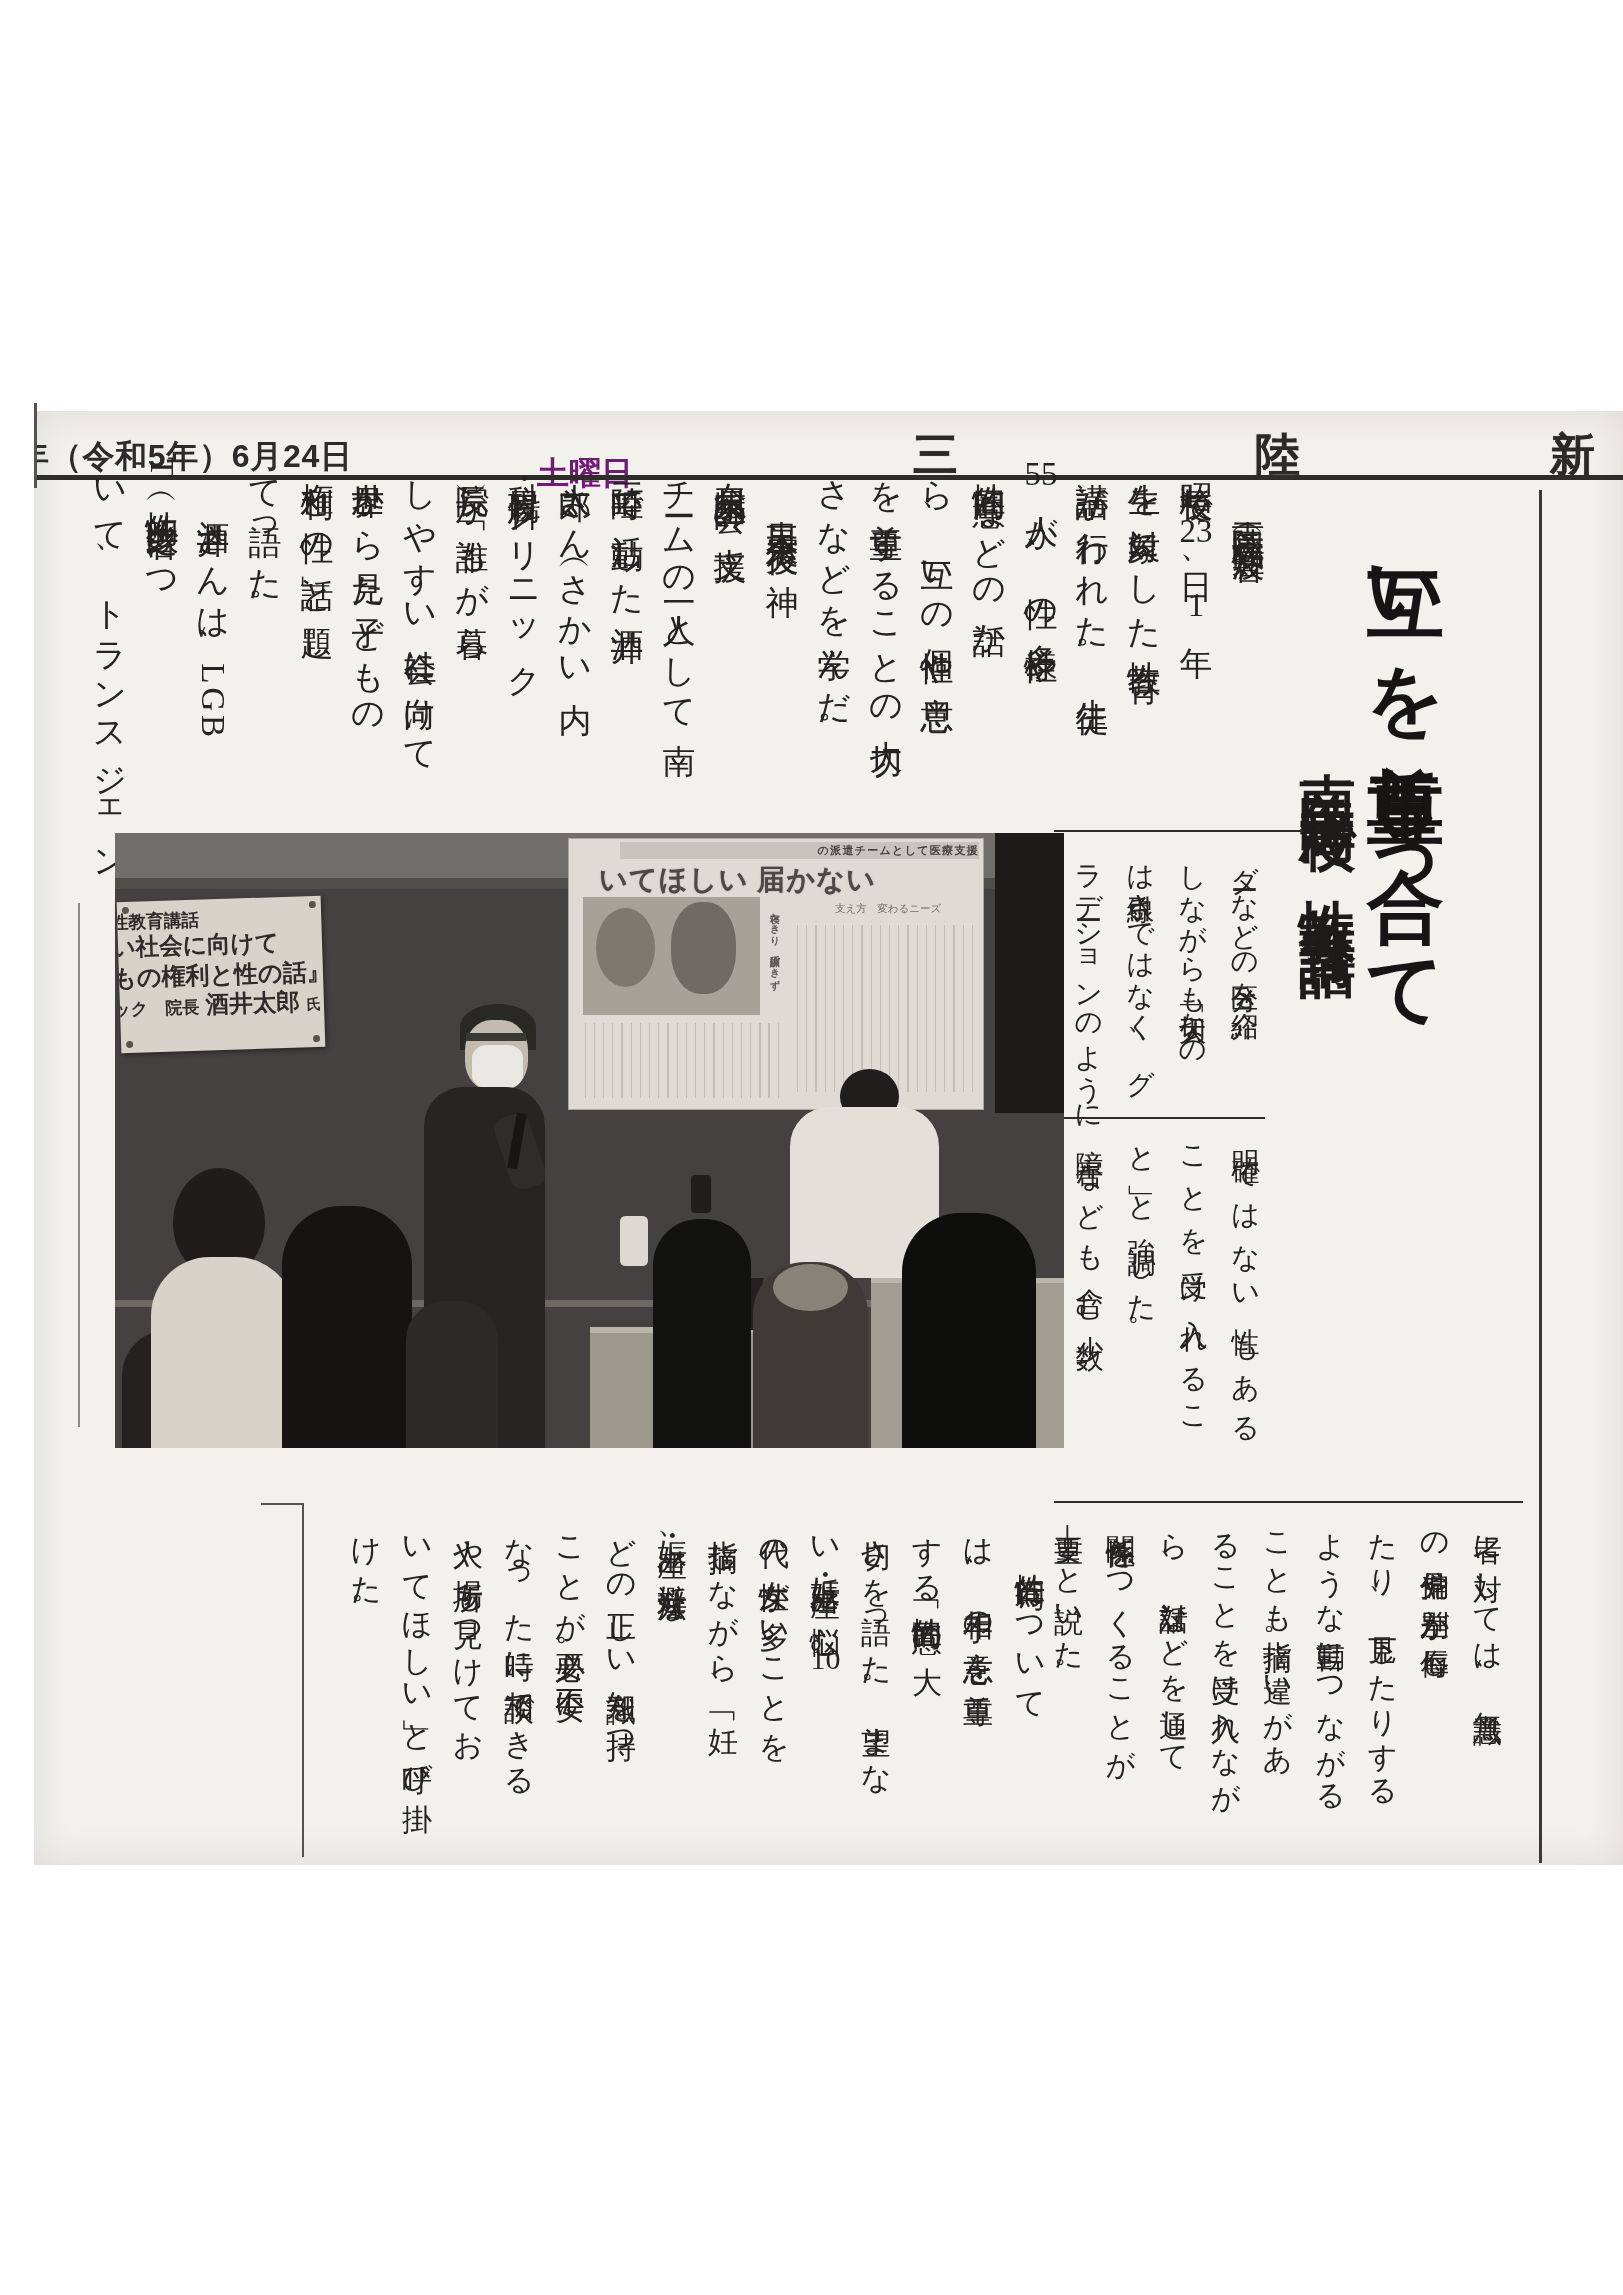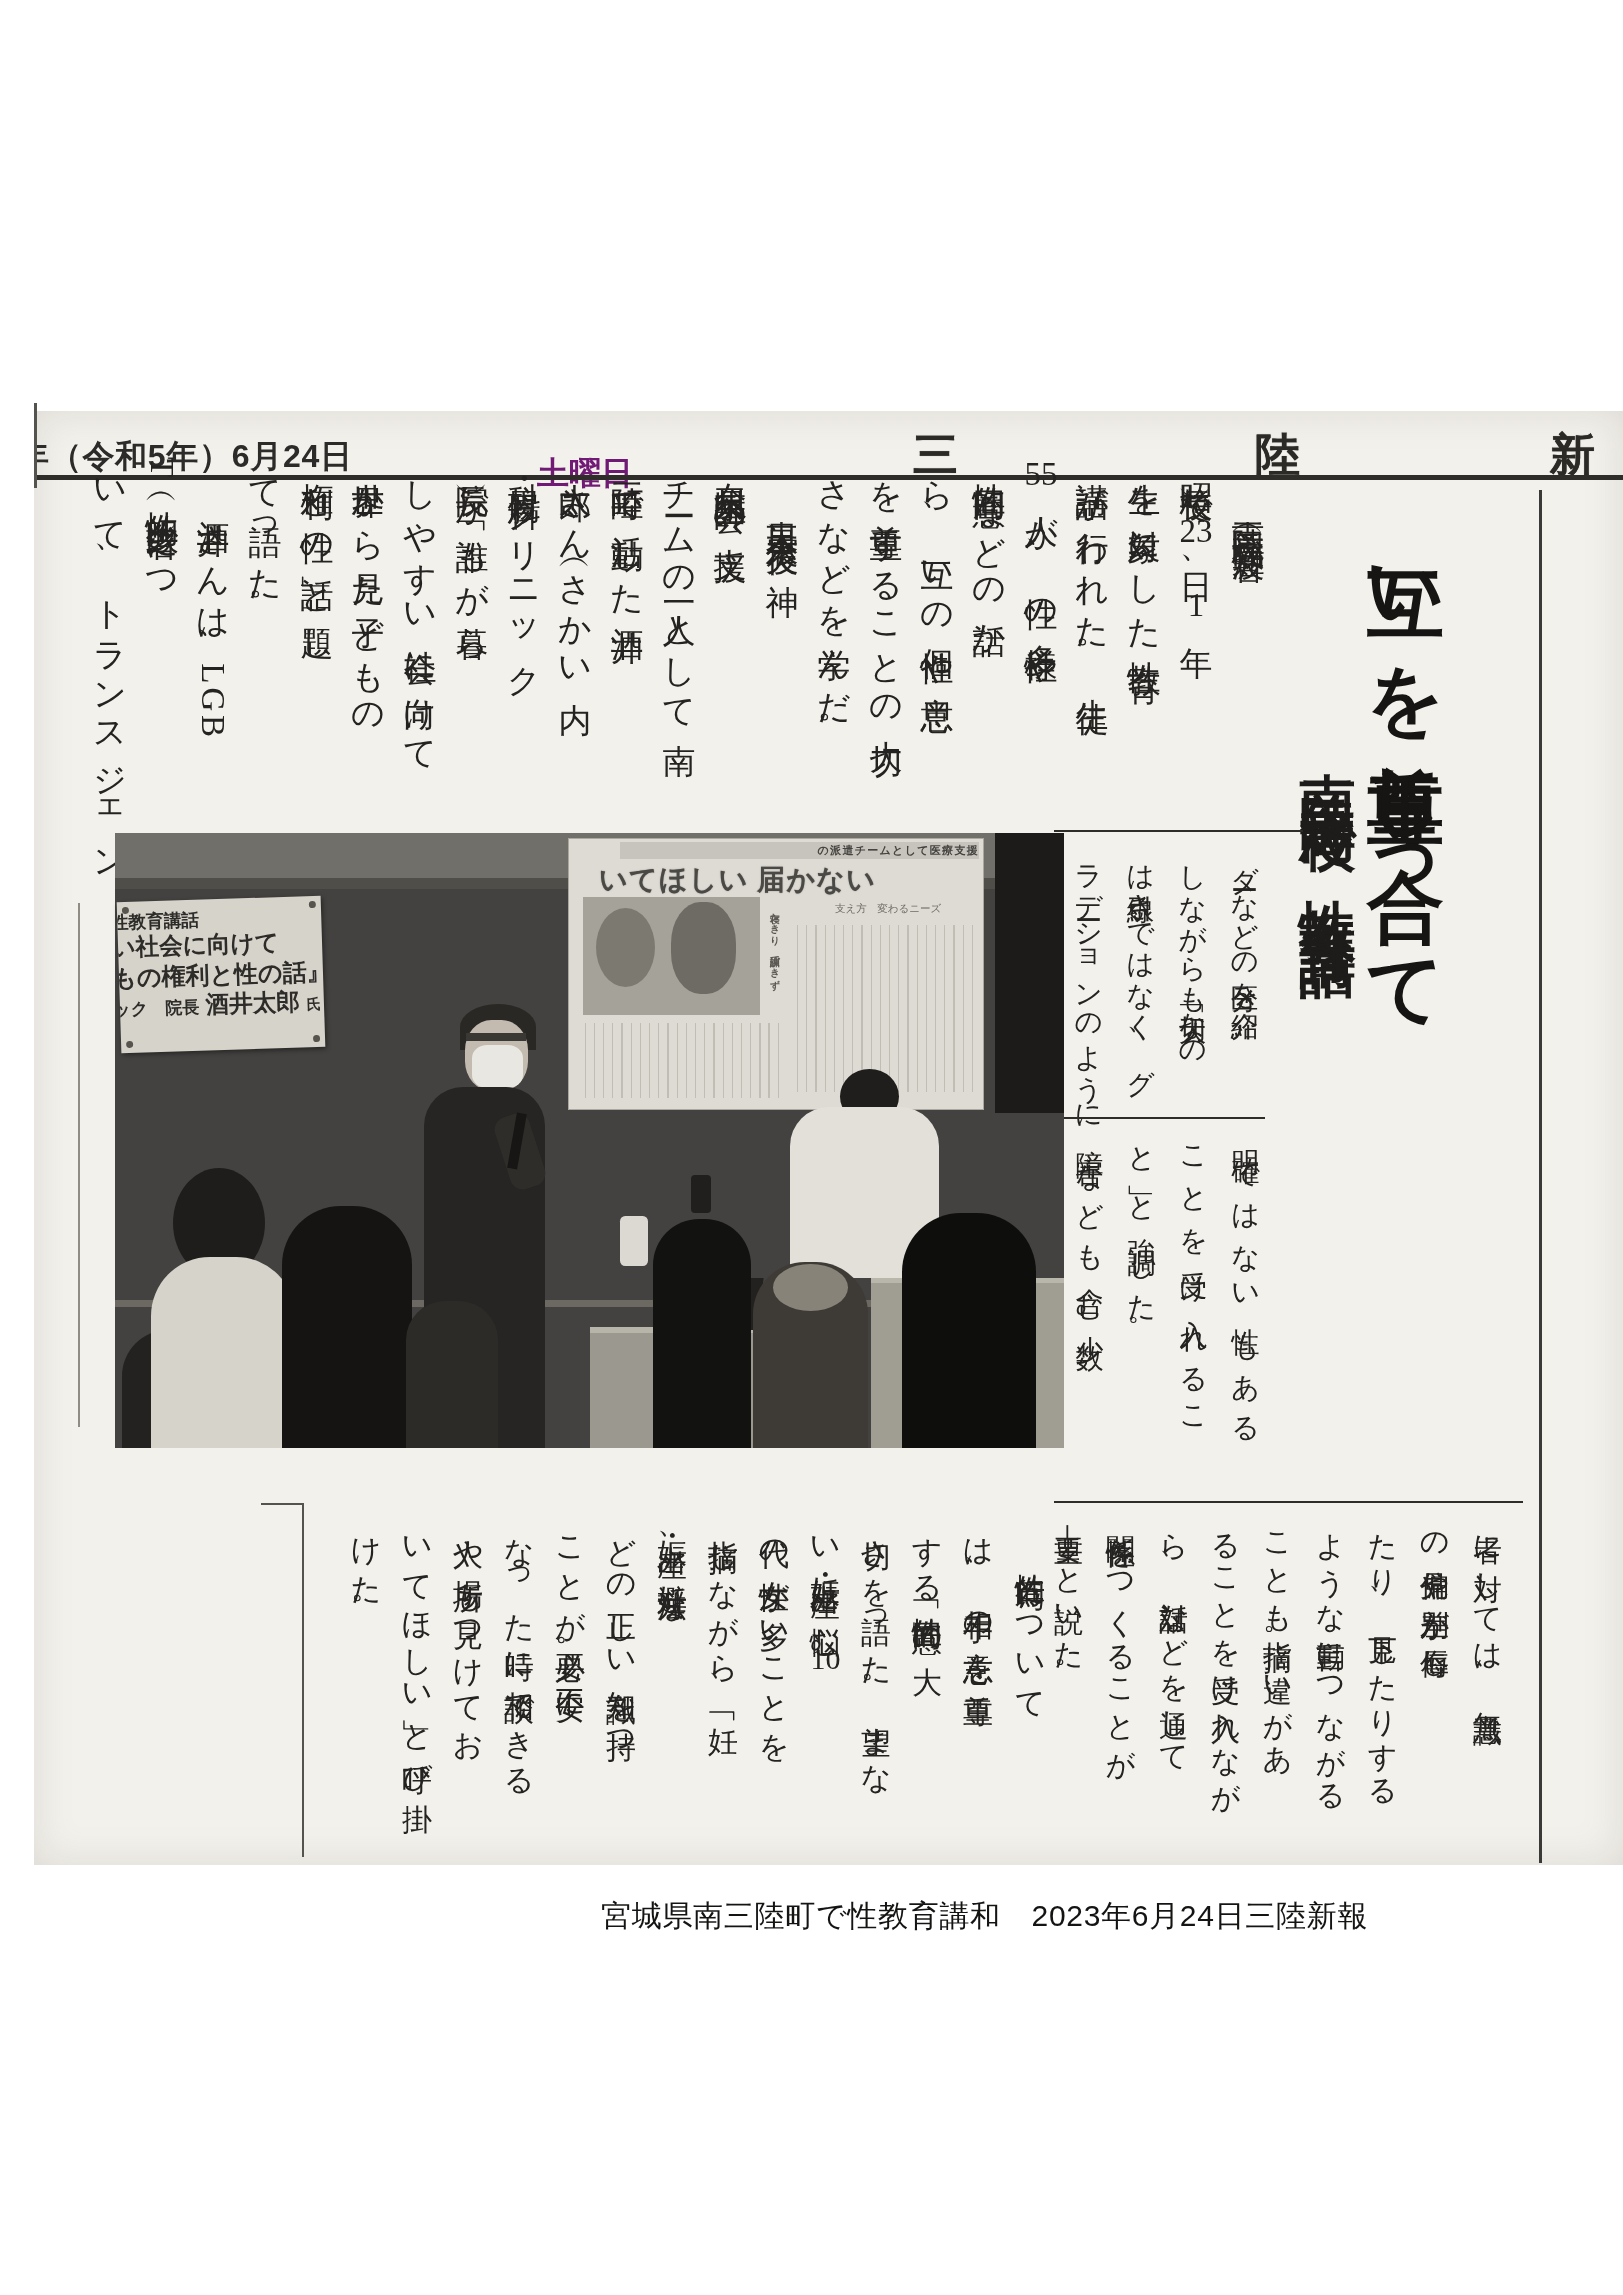--- a/index.html
+++ b/index.html
@@ -188,17 +188,16 @@
       <div class="pline" style="font-size:23.6px;">い社会に向けて</div>
       <div class="pline" style="font-size:24px;">もの権利と性の話』</div>
       <div class="pline" style="font-size:17px;display:flex;align-items:baseline;gap:6.5px;">
         <span>ック　院長</span>
         <span style="font-size:23.6px;">酒井太郎</span>
         <span style="font-size:14.4px;">氏</span>
       </div>
     </div>
   </div>
 
-  <div id="footer-caption">宮城県南三陸町で性教育講和　2023年6月24日三陸新報</div>
 
   <div id="margin-left-cover"></div>
 </div>
 
 
 </body></html>

